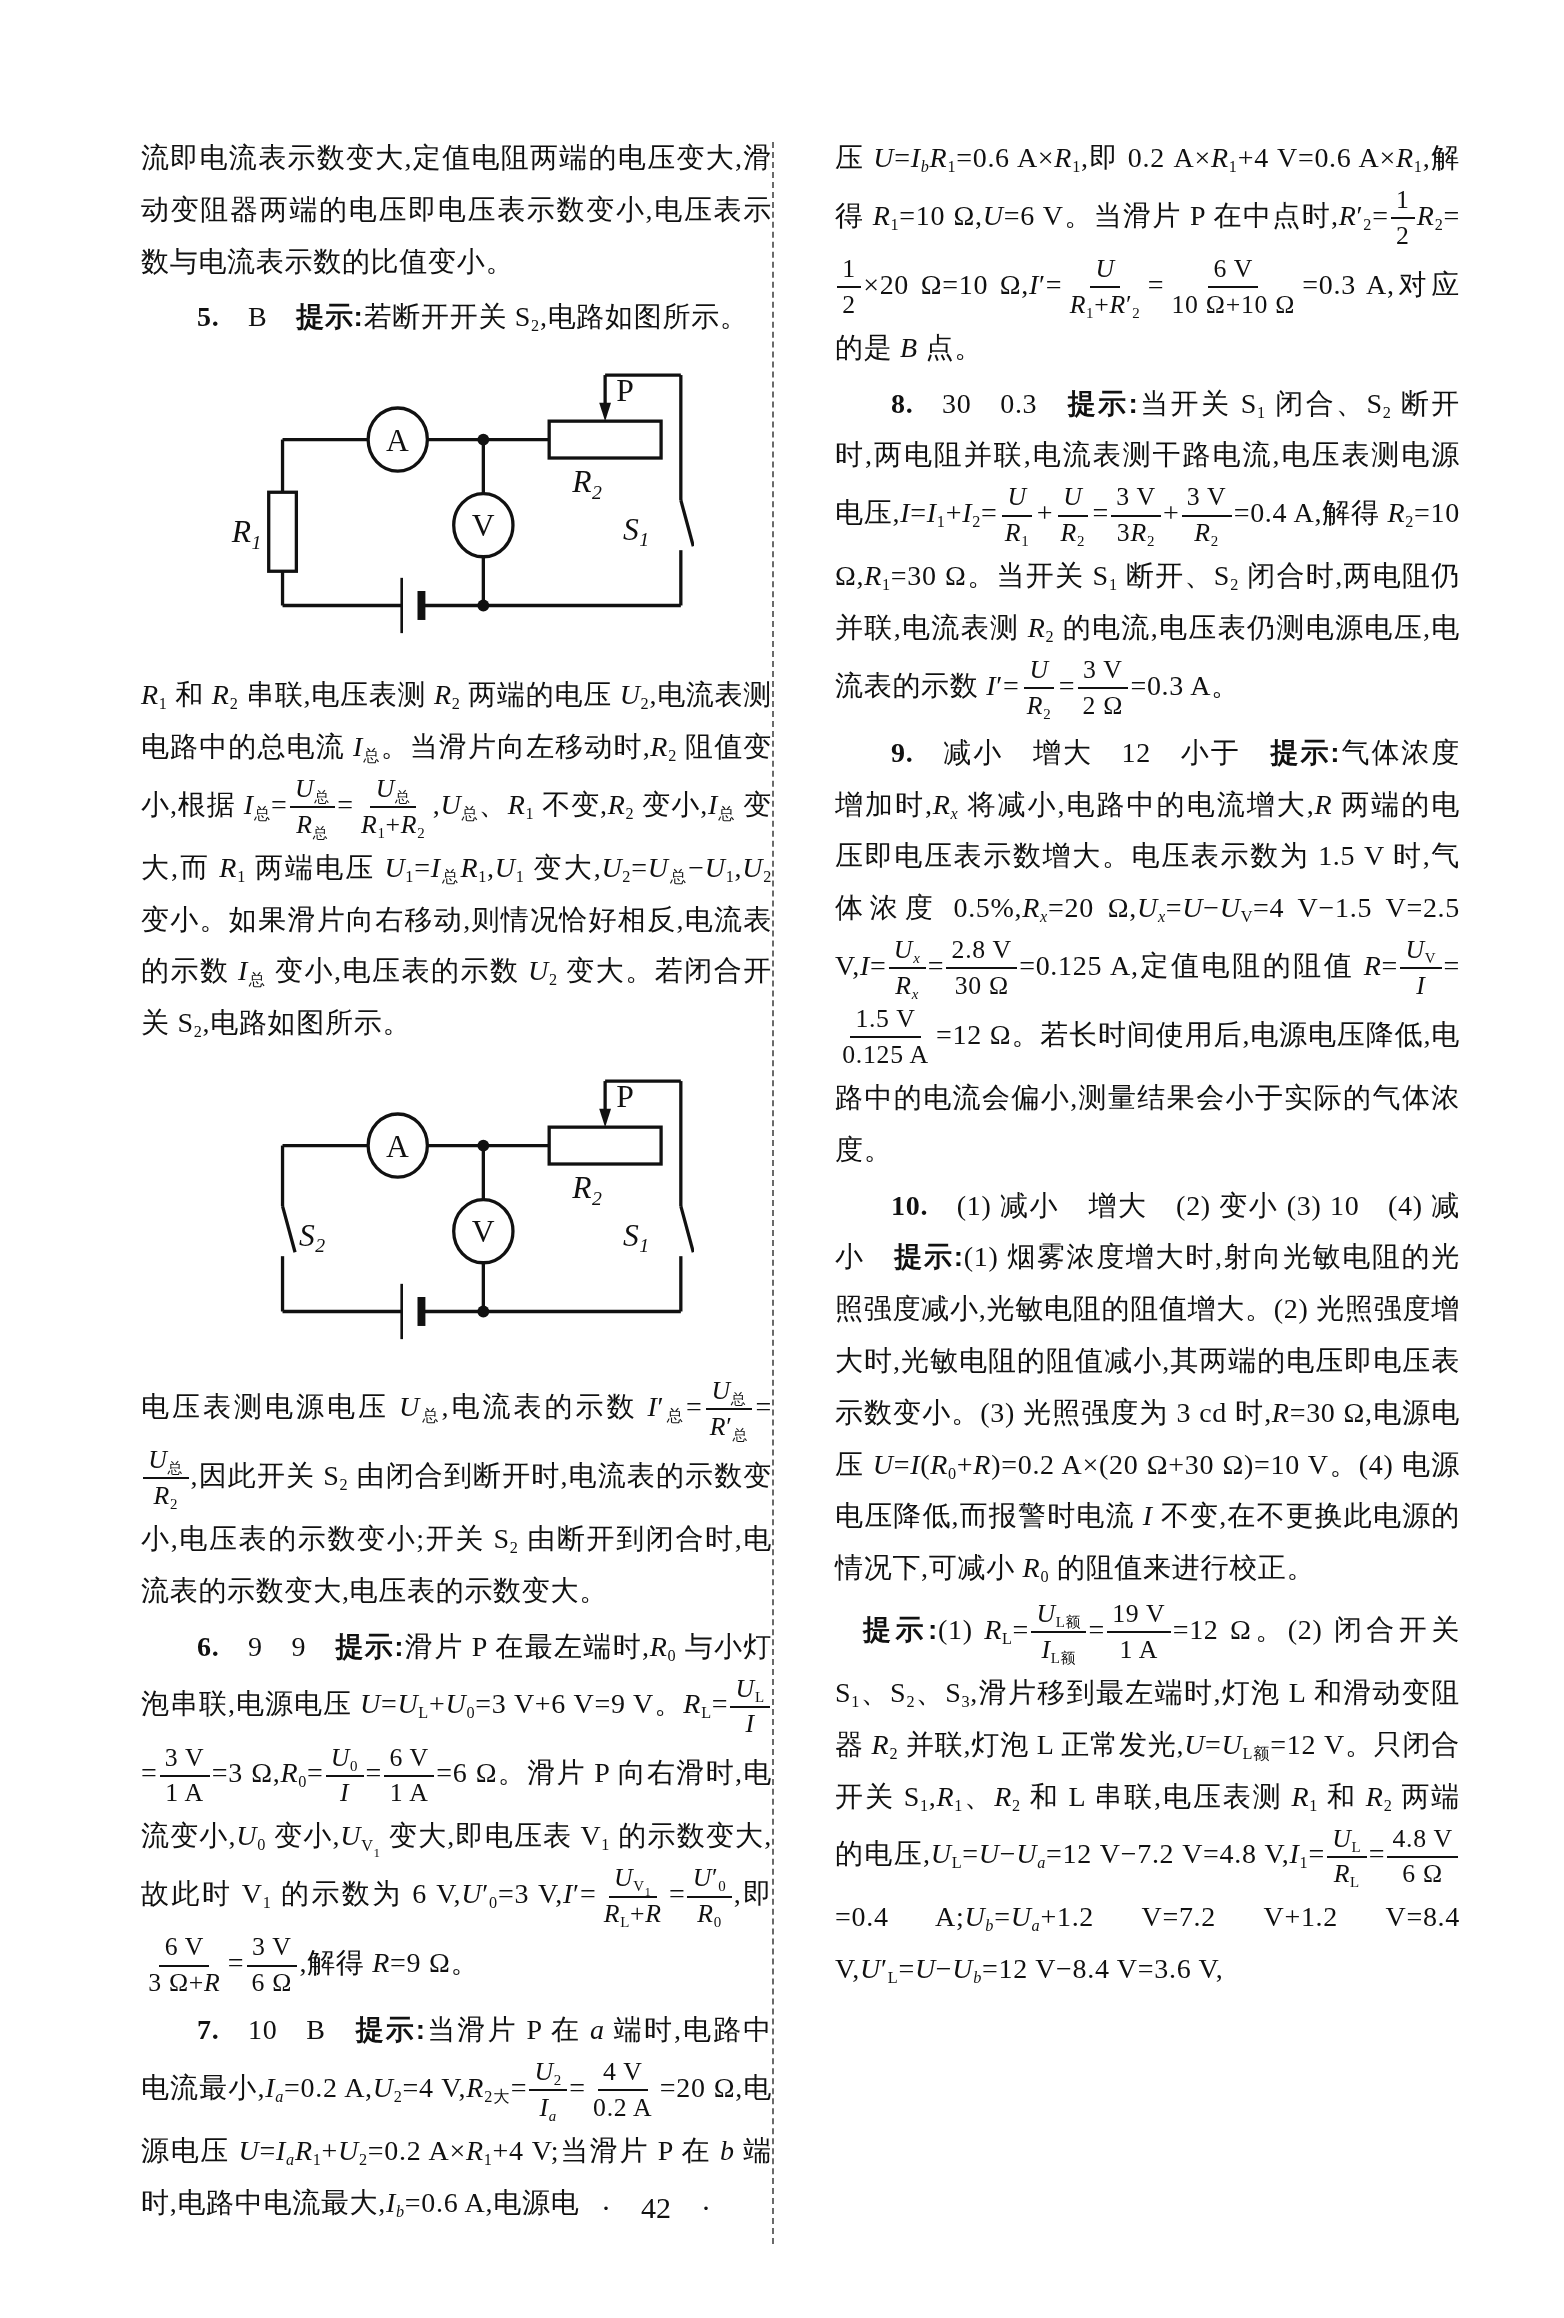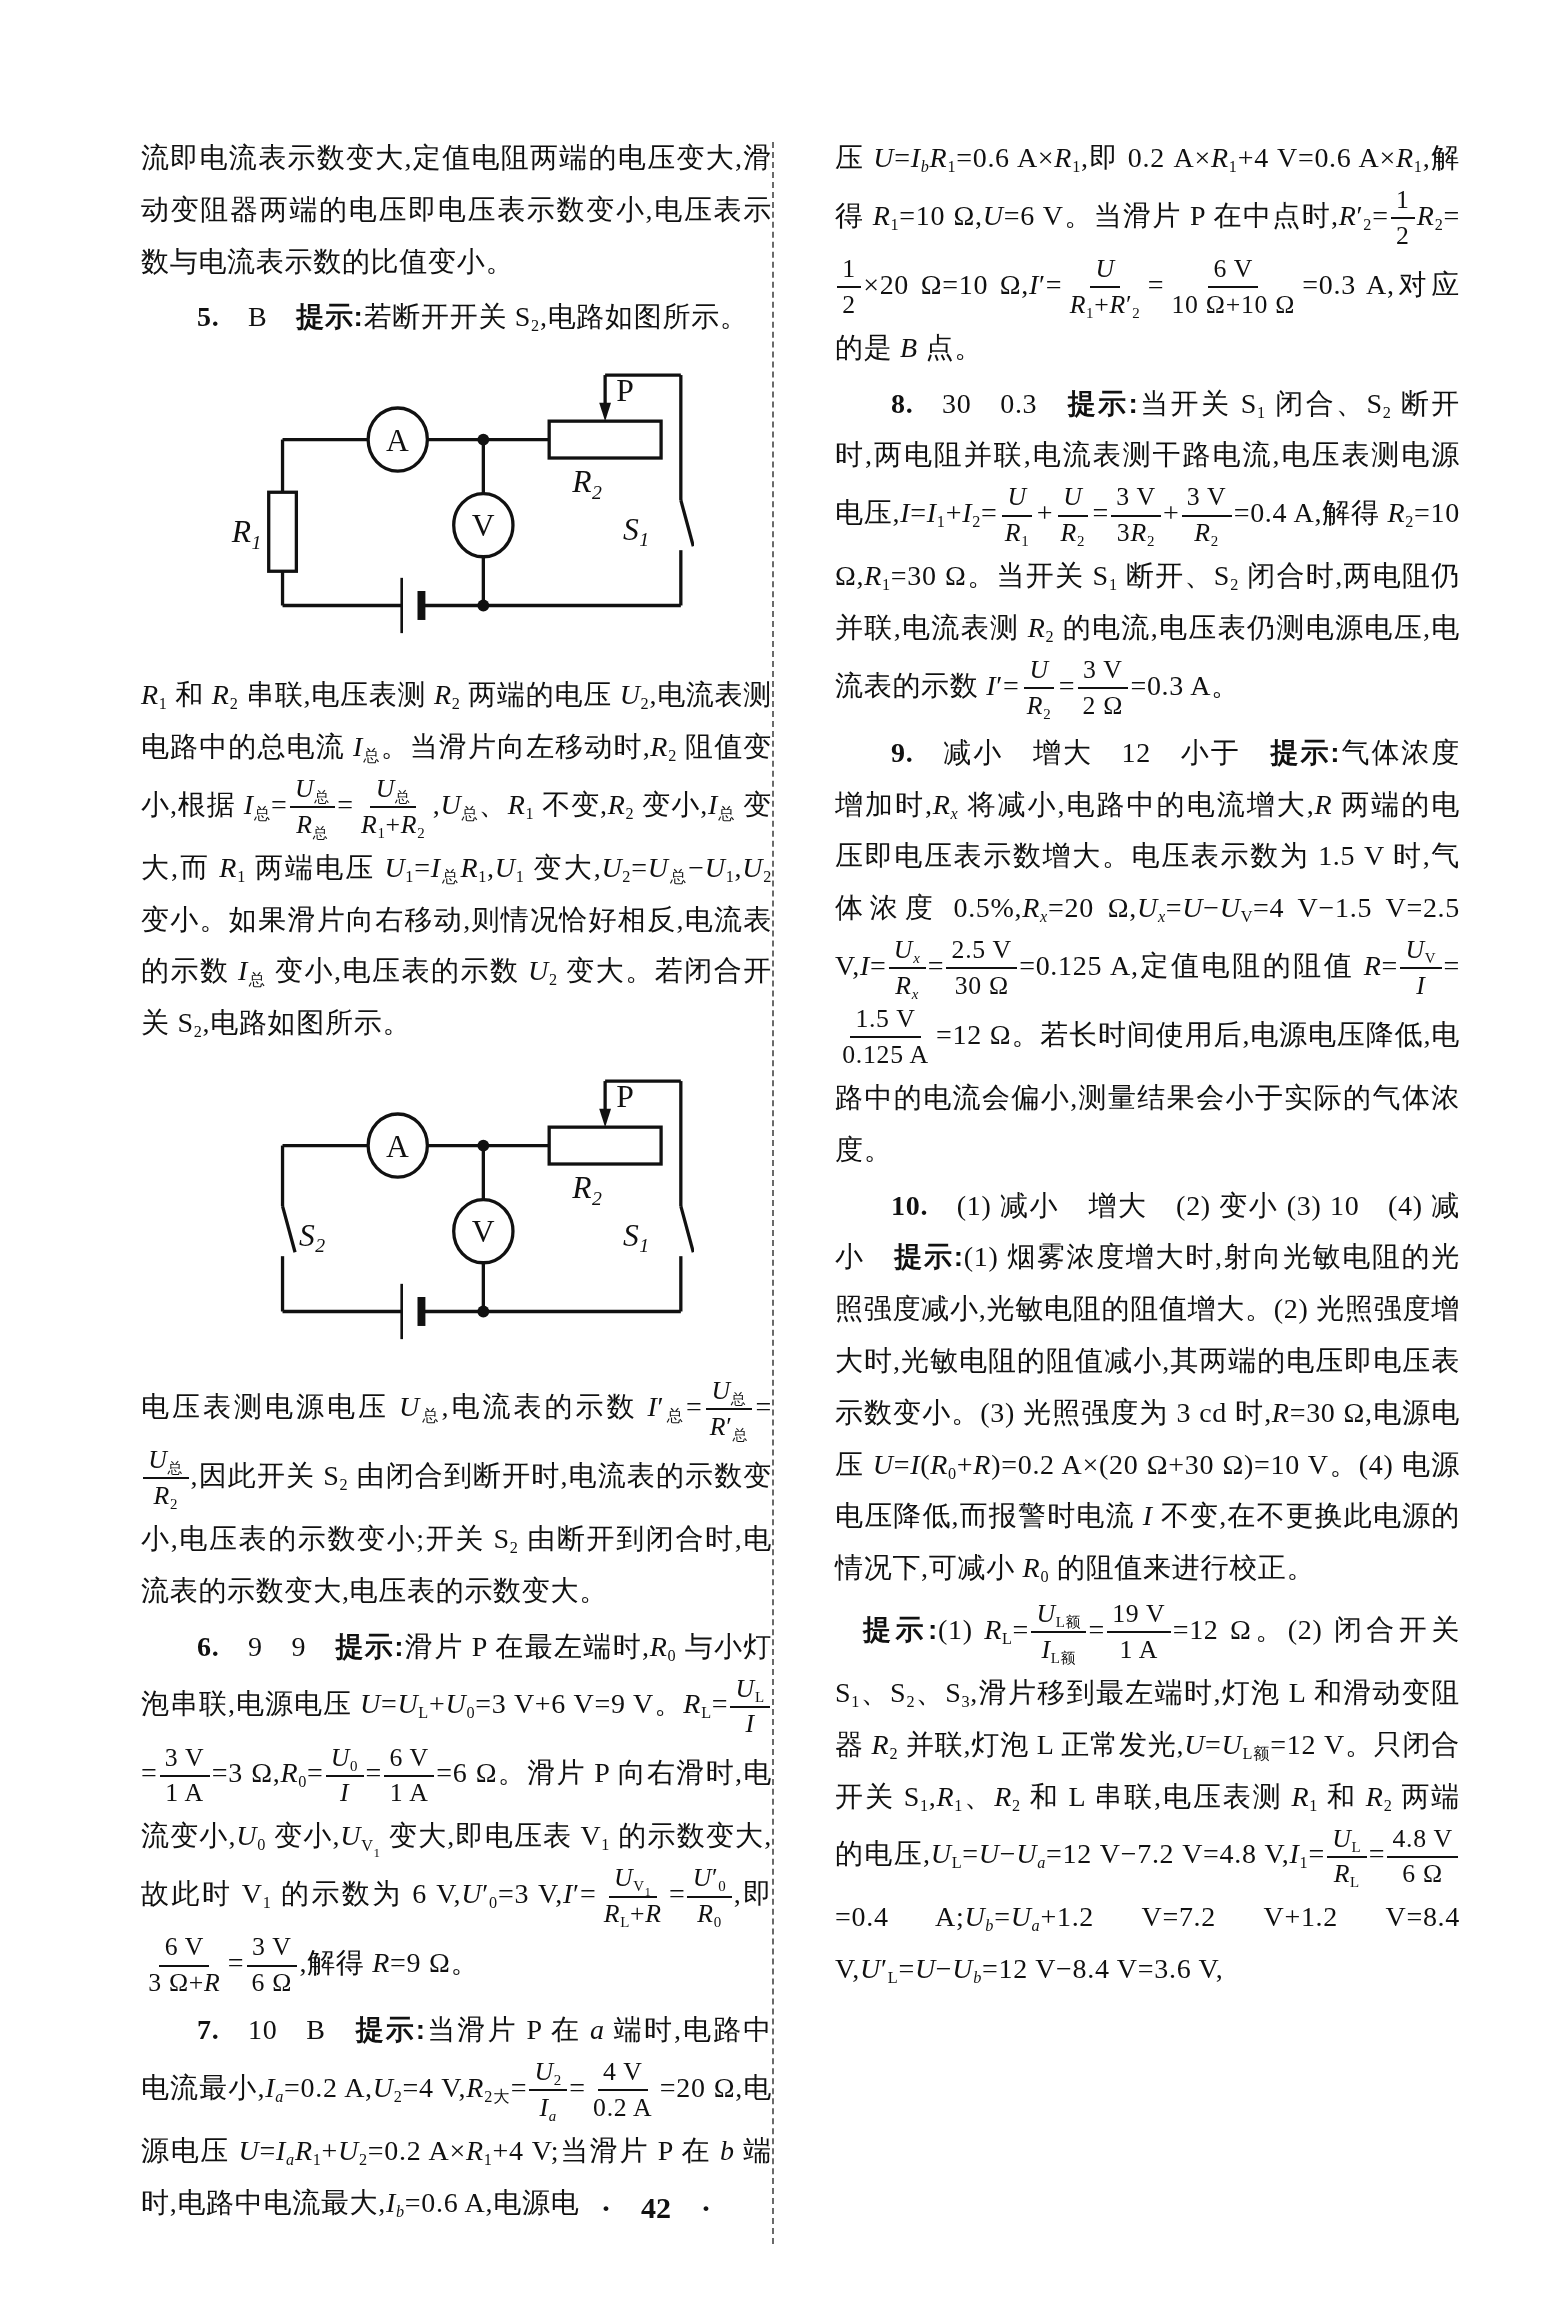--- a/index.html
+++ b/index.html
@@ -22,21 +22,21 @@
   .col-right{left:803px;width:625px;}
   .para{margin:0 0 4px 0;}
   .para.item{text-indent:2em;}
   .para.hint-indent{text-indent:1em;}
   .divider{
     position:absolute;left:772px;top:142px;height:2102px;width:0;
     border-left:2px dashed #6a6a6a;
   }
   .footer{
     position:absolute;top:2191px;left:0;width:1312px;
-    text-align:center;font-size:30px;font-weight:bold;
+    text-align:center;font-size:30px;font-weight:normal;
     font-family:"Liberation Serif","DejaVu Serif",serif;
   }
   
   .frac{
     display:inline-flex;flex-direction:column;align-items:center;
     vertical-align:middle;line-height:1.2;font-size:0.92em;
     margin:1.3px 2px;text-indent:0;
   }
   .frac .num{border-bottom:2px solid #111;padding:0 5.3px 1.3px;}
   .frac .den{padding:1.3px 5.3px 0;}
@@ -229,21 +229,21 @@
           <span class="num"><i>U</i></span>
           <span class="den"><i>R</i><sub>2</sub></span>
         </span>=<span class="frac">
           <span class="num">3 V</span>
           <span class="den">2 Ω</span>
         </span>=0.3 A。</p>
     <p class="para item"><b>9.</b> 减小 增大 12 小于 <b class="hei">提示:</b>气体浓度增加时,<i>R</i><sub><i>x</i></sub> 将减小,电路中的电流增大,<i>R</i> 两端的电压即电压表示数增大。电压表示数为 1.5 V 时,气体浓度 0.5%,<i>R</i><sub><i>x</i></sub>=20 Ω,<i>U</i><sub><i>x</i></sub>=<i>U</i>−<i>U</i><sub>V</sub>=4 V−1.5 V=2.5 V,<i>I</i>=<span class="frac">
           <span class="num"><i>U</i><sub><i>x</i></sub></span>
           <span class="den"><i>R</i><sub><i>x</i></sub></span>
         </span>=<span class="frac">
-          <span class="num">2.5 V</span>
+          <span class="num">2.8 V</span>
           <span class="den">30 Ω</span>
         </span>=0.125 A,定值电阻的阻值 <i>R</i>=<span class="frac">
           <span class="num"><i>U</i><sub>V</sub></span>
           <span class="den"><i>I</i></span>
         </span>=<span class="frac">
           <span class="num">1.5 V</span>
           <span class="den">0.125 A</span>
         </span>=12 Ω。若长时间使用后,电源电压降低,电路中的电流会偏小,测量结果会小于实际的气体浓度。</p>
     <p class="para item"><b>10.</b> (1) 减小 增大 (2) 变小 (3) 10 (4) 减小 <b class="hei">提示:</b>(1) 烟雾浓度增大时,射向光敏电阻的光照强度减小,光敏电阻的阻值增大。(2) 光照强度增大时,光敏电阻的阻值减小,其两端的电压即电压表示数变小。(3) 光照强度为 3 cd 时,<i>R</i>=30 Ω,电源电压 <i>U</i>=<i>I</i>(<i>R</i><sub>0</sub>+<i>R</i>)=0.2 A×(20 Ω+30 Ω)=10 V。(4) 电源电压降低,而报警时电流 <i>I</i> 不变,在不更换此电源的情况下,可减小 <i>R</i><sub>0</sub> 的阻值来进行校正。</p>
     <p class="para hint-indent"><b class="hei">提示:</b>(1) <i>R</i><sub>L</sub>=<span class="frac">

